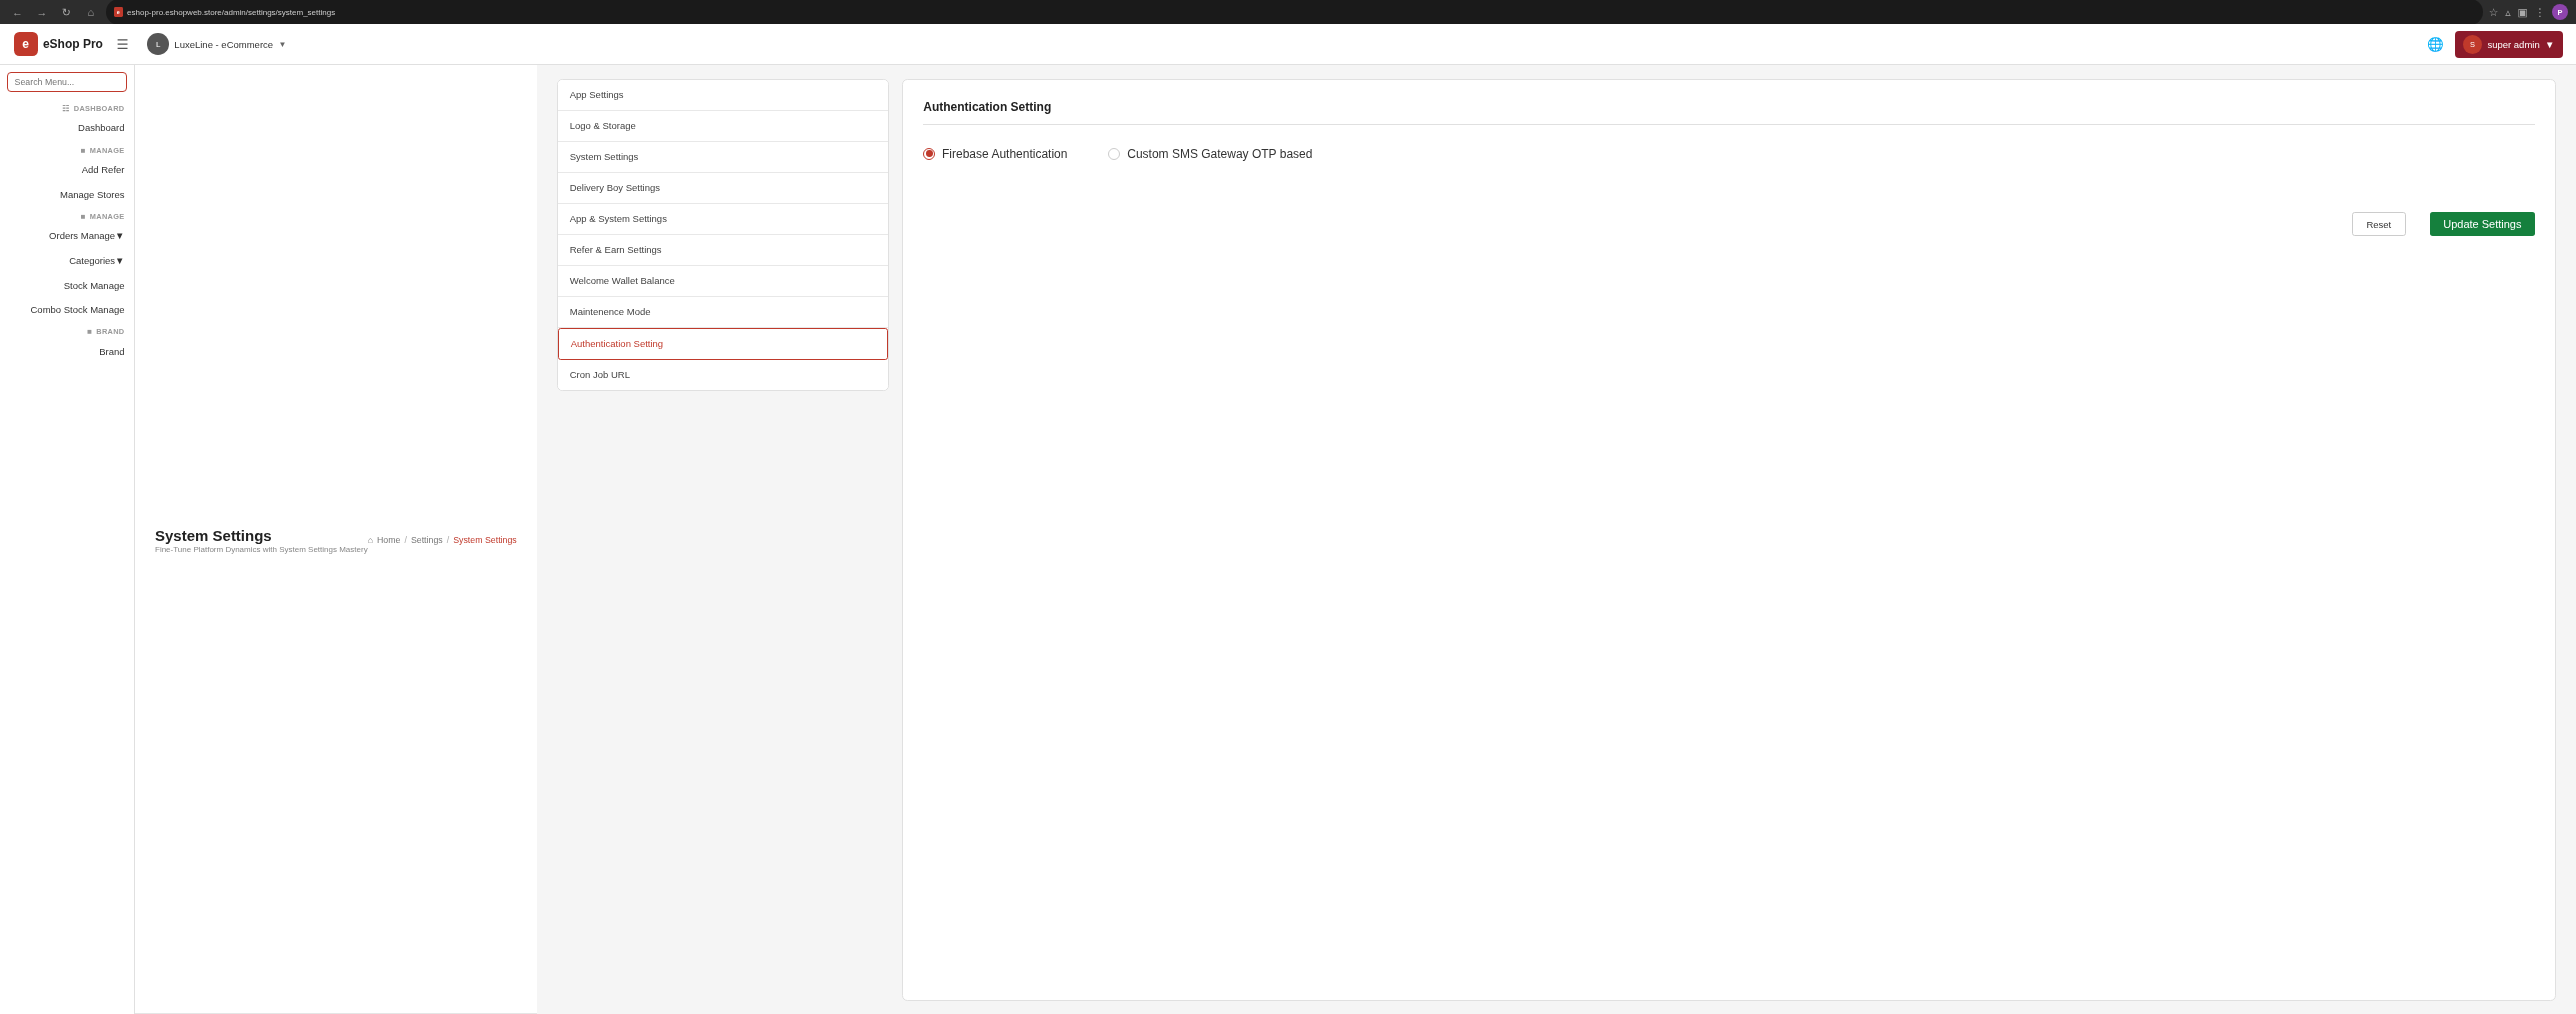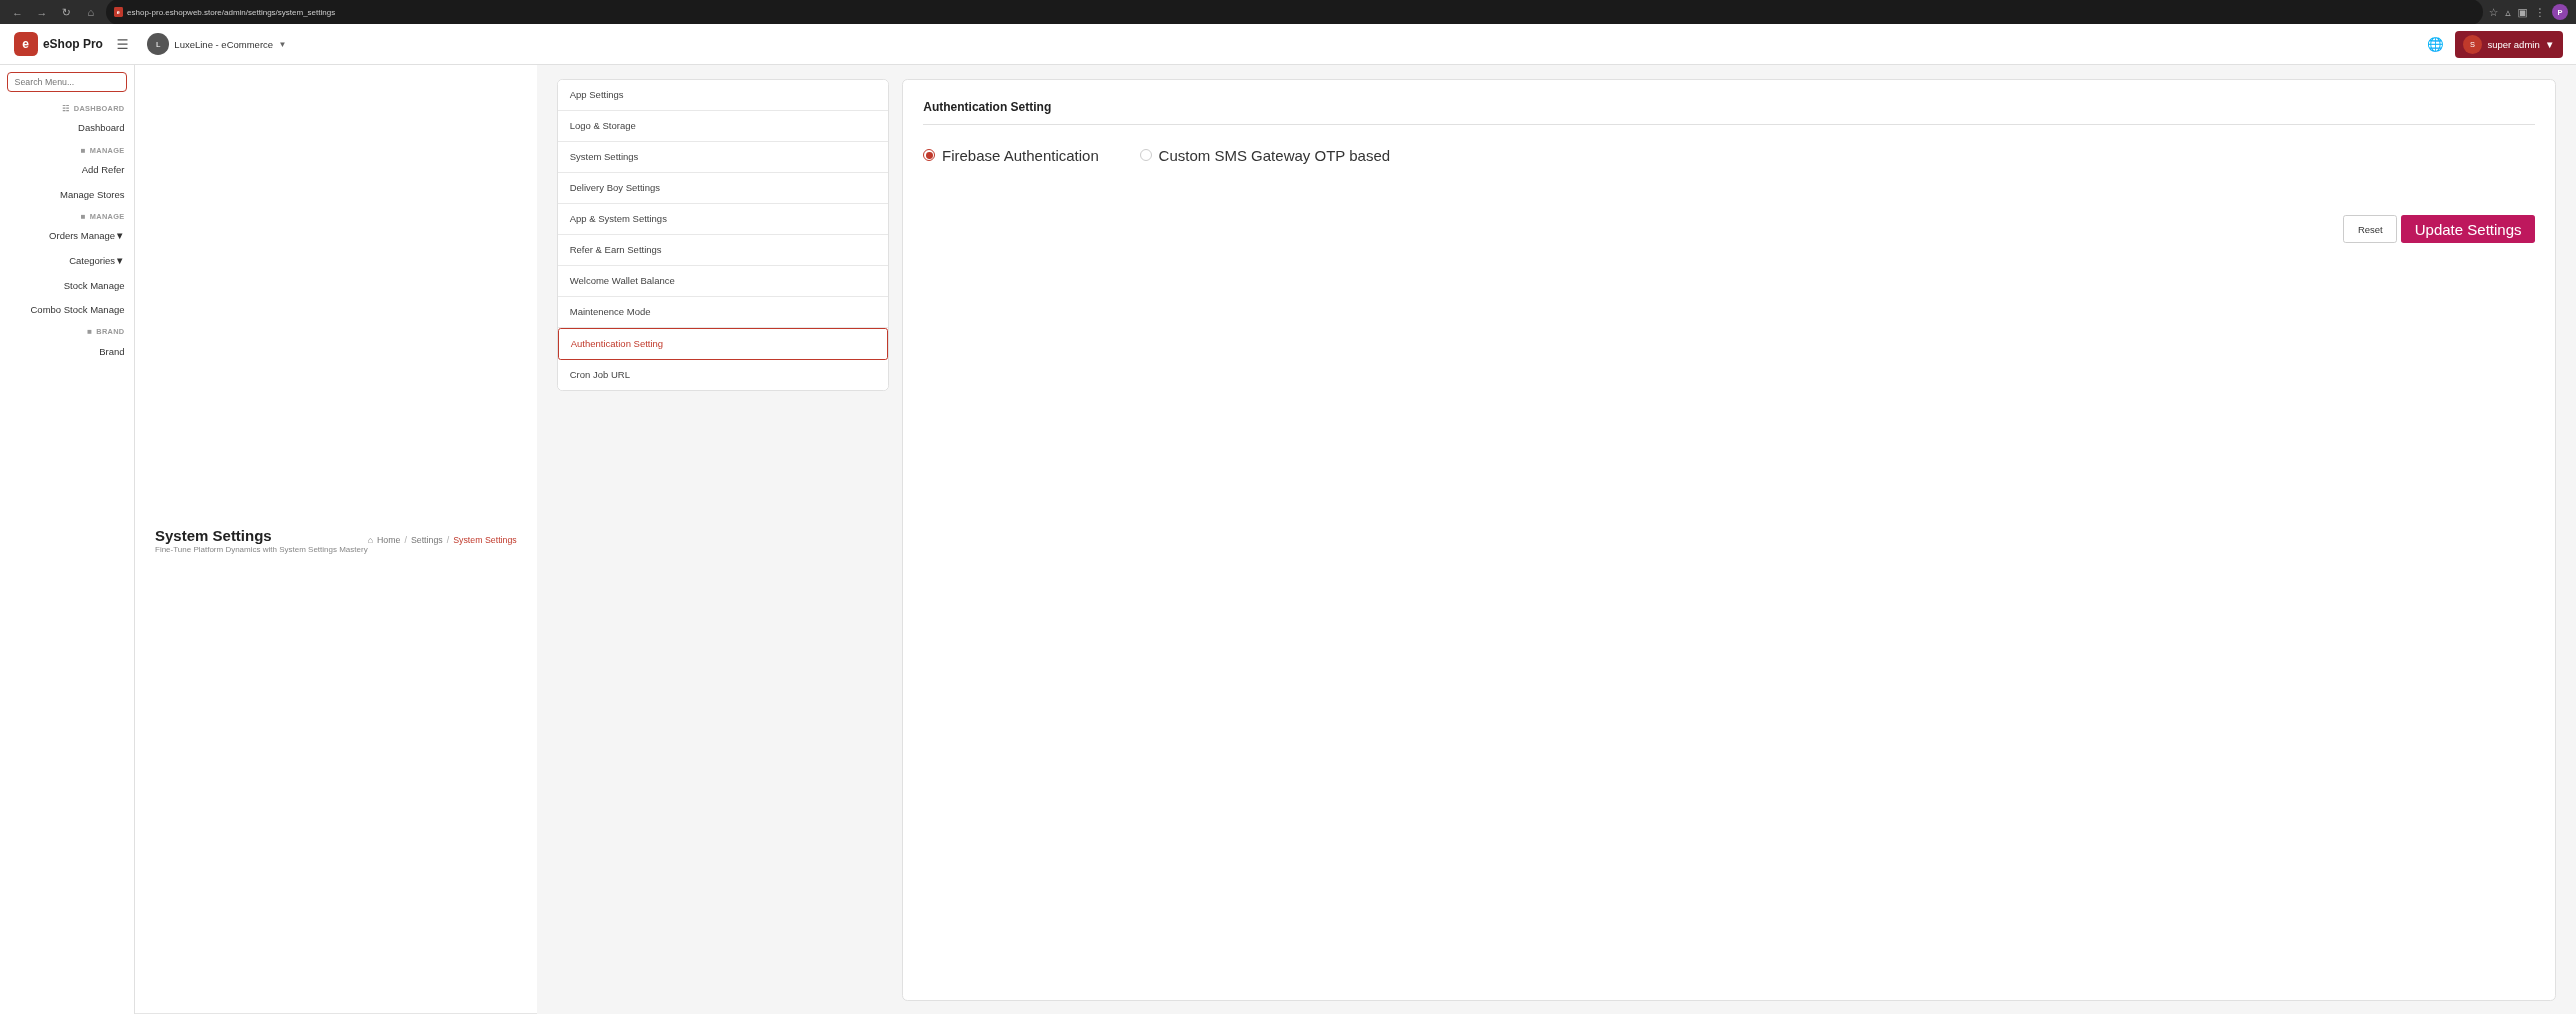--- a/index.html
+++ b/index.html
@@ -293,21 +293,21 @@
       display: flex;
       align-items: center;
       gap: 41px;
       padding: 10.8px 0;
     }
     .radio-option {
       display: flex;
       align-items: center;
       gap: 6.8px;
       cursor: pointer;
-      font-size: 15px;
+      font-size: 12px;
       color: #333;
     }
     .radio-circle {
       width: 12px;
       height: 12px;
       border-radius: 50%;
       border: 1.4px solid #ccc;
       display: flex;
       align-items: center;
       justify-content: center;
@@ -320,40 +320,40 @@
     .radio-circle.selected::after {
       content: '';
       width: 6.8px;
       height: 6.8px;
       background: #c0392b;
       border-radius: 50%;
     }
     .panel-actions {
       display: flex;
       justify-content: flex-end;
-      gap: 4px;
+      gap: 24px;
       margin-top: 27px;
       padding-top: 13.5px;
     }
     .btn-reset {
       padding: 5.4px 13.5px;
       border: 0.7px solid #ccc;
       background: white;
       border-radius: 2.7px;
       font-size: 9.5px;
       color: #333;
       cursor: pointer;
     }
     .btn-update {
       padding: 5.4px 13.5px;
-      background: #be185d;
+      background: #15803d;
       color: white;
       border: none;
       border-radius: 2.7px;
-      font-size: 15px;
+      font-size: 11px;
       cursor: pointer;
       font-weight: 500;
     }
   </style>
 </head>
 <body>
 
 <div class="browser-bar">
   <button class="browser-nav-btn">←</button>
   <button class="browser-nav-btn">→</button>

